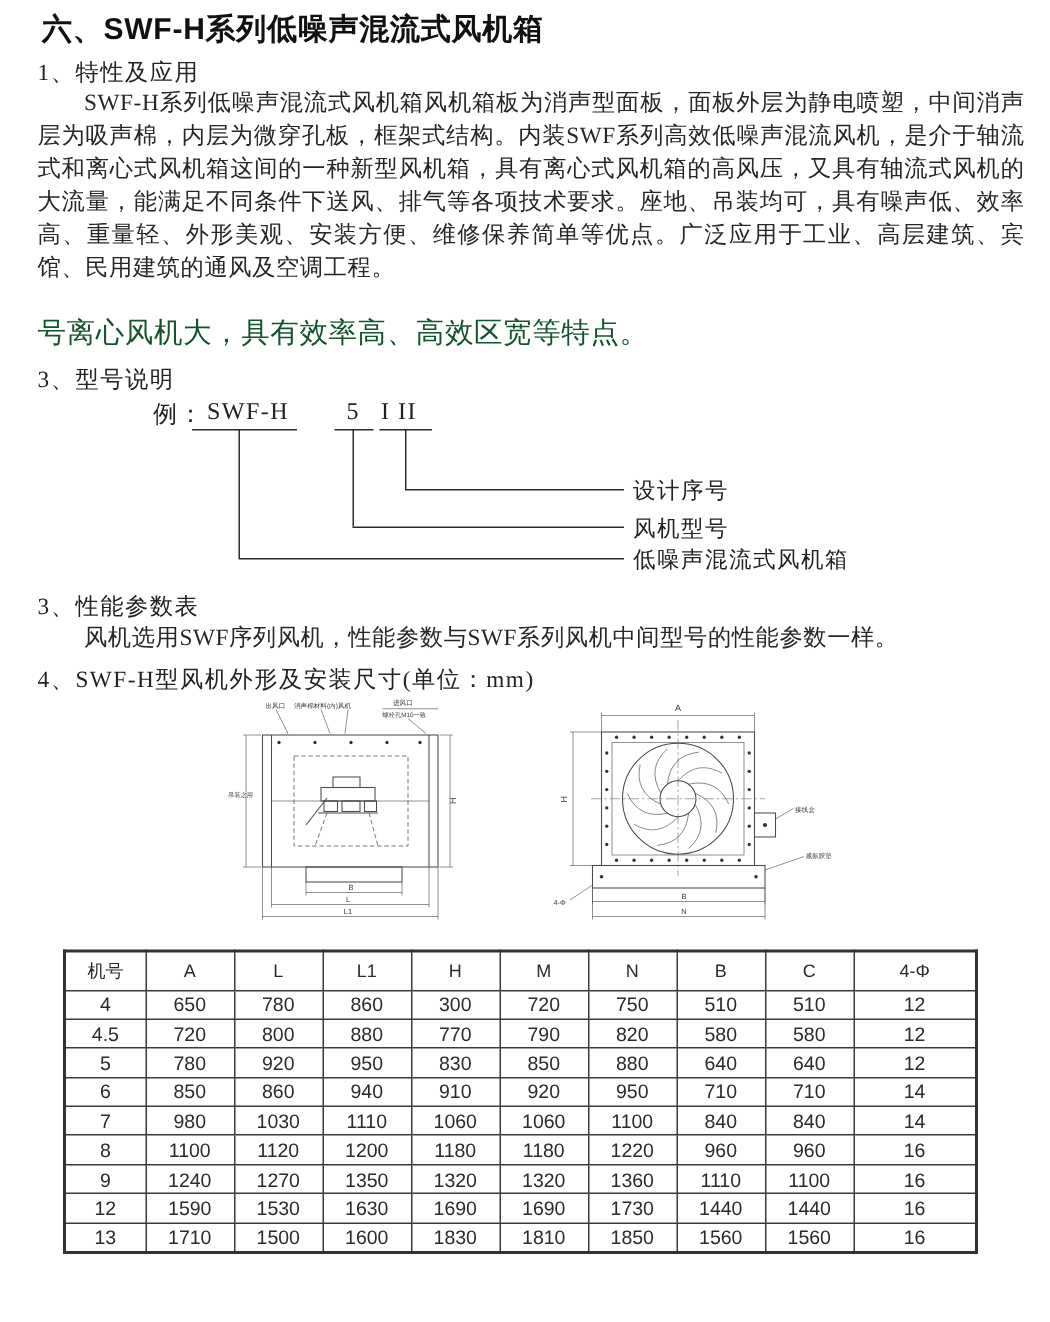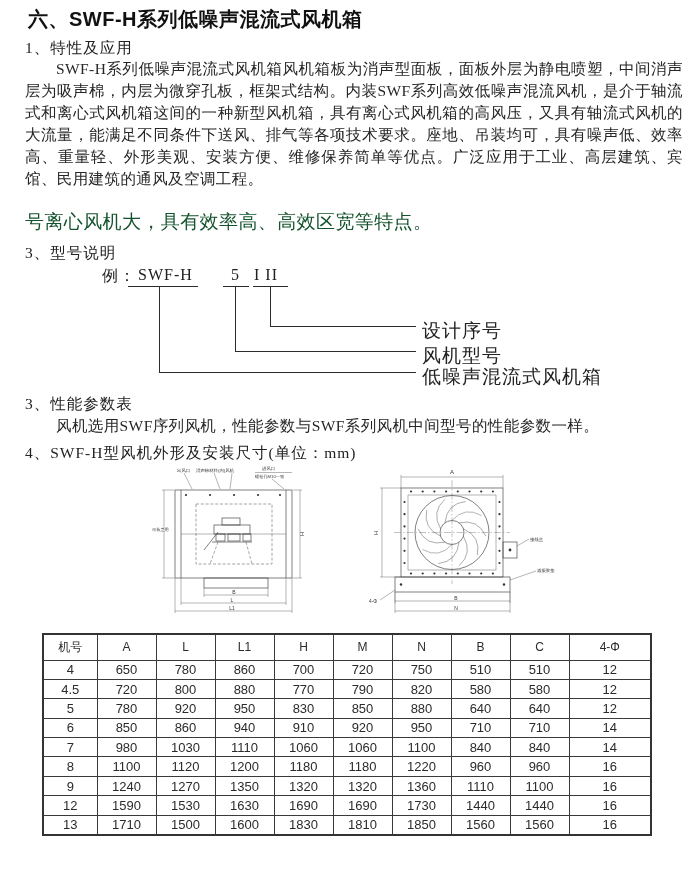--- a/index.html
+++ b/index.html
@@ -24,21 +24,21 @@
     font-size:15.5px; line-height:22px; text-align:justify;
     text-indent:2em; color:#262626; letter-spacing:0.4px;
   }
   .orphan { left:25px; width:658px; font-size:19px; color:#14532d; letter-spacing:0.4px; }
   
   .diagram { left:0; top:262px; width:700px; height:130px; }
   .diagram .code { position:absolute; font-size:16px; color:#222; letter-spacing:1px; font-family:"Liberation Serif","DejaVu Serif",serif; }
   .dline { position:absolute; background:#2c2c2c; }
   .hline { height:1px; }
   .vline { width:1px; }
-  .callout { position:absolute; font-size:19px; color:#222; letter-spacing:1px; }
+  .callout { position:absolute; font-size:15px; color:#222; letter-spacing:1px; }
   
   svg text { fill:#3a3a3a; font-family:"Liberation Sans","DejaVu Sans",sans-serif; }
   svg .ln { stroke:#4a4a4a; stroke-width:0.7; fill:none; }
   svg .thin { stroke:#5a5a5a; stroke-width:0.45; fill:none; }
   svg .dash { stroke:#5a5a5a; stroke-width:0.55; fill:none; stroke-dasharray:3 1.8; }
   svg .cl { stroke:#6a6a6a; stroke-width:0.4; fill:none; stroke-dasharray:7 2 1.5 2; }
   
   .spec-table {
     left:42px; top:633px; width:608px;
     border-collapse:collapse; table-layout:fixed;
@@ -243,21 +243,21 @@
         <th>C</th>
         <th>4-Φ</th>
       </tr>
   </thead>
   <tbody>
       <tr>
         <td>4</td>
         <td>650</td>
         <td>780</td>
         <td>860</td>
-        <td>700</td>
+        <td>300</td>
         <td>720</td>
         <td>750</td>
         <td>510</td>
         <td>510</td>
         <td>12</td>
       </tr>
       <tr>
         <td>4.5</td>
         <td>720</td>
         <td>800</td>

